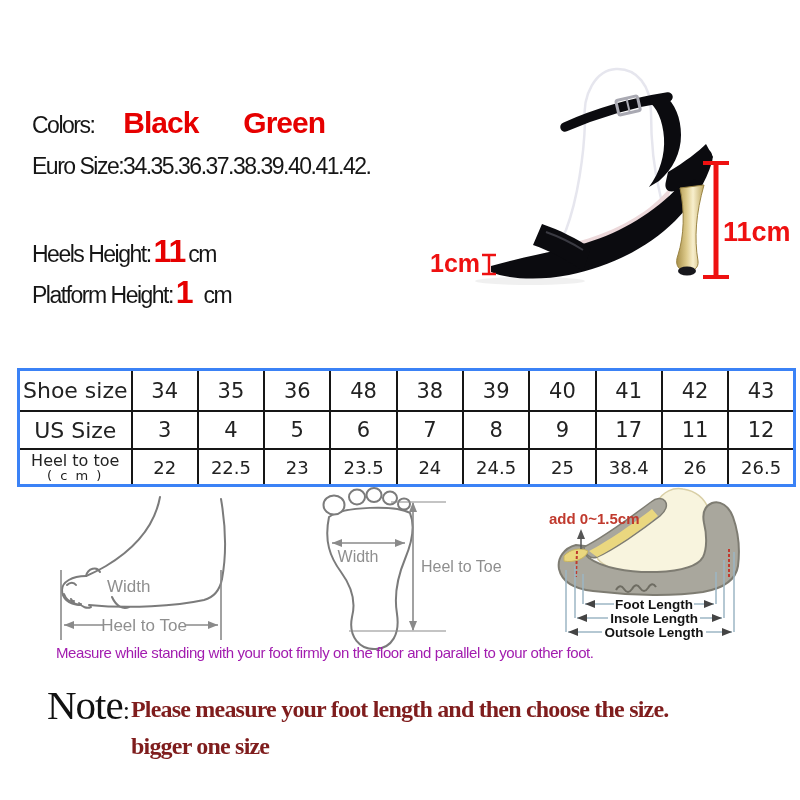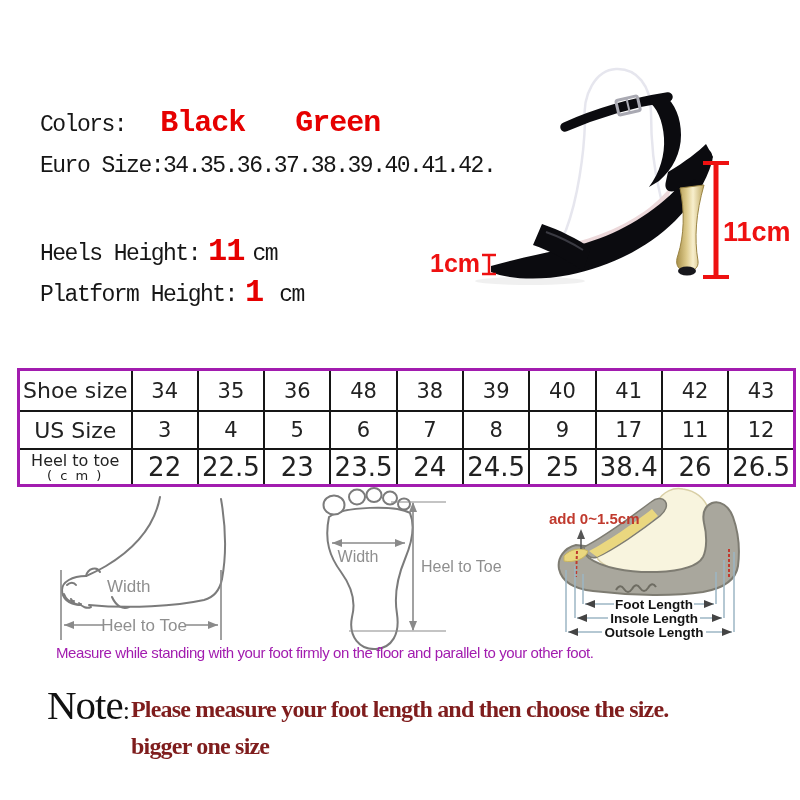--- a/index.html
+++ b/index.html
@@ -1,39 +1,39 @@
 <!DOCTYPE html>
 <html><head>
 <meta charset="utf-8">
 <style>
   html,body{margin:0;padding:0;background:#fff;}
   .stage{position:relative;width:800px;height:800px;background:#ffffff;overflow:hidden;
          font-family:"DejaVu Sans Mono",monospace;}
   .abs{position:absolute;}
 
   
-  .spec-line{position:absolute;left:40px;white-space:nowrap;color:#161616;
-             font-family:Liberation Mono, monospace;letter-spacing:-1.5px;}
+  .spec-line{position:absolute;left:32px;white-space:nowrap;color:#161616;
+             font-family:Liberation Sans, sans-serif;letter-spacing:-1.5px;}
   .spec-label{font-size:23px;}
   .red{color:#e60000;}
   .colors-val{font-size:30px;letter-spacing:-1px;font-weight:bold;}
   .euro-val{font-size:23px;}
   .hh-val{font-size:32px;font-weight:bold;letter-spacing:-1px;}
   .unit{font-size:23px;}
 
   
   table.size{position:absolute;left:17px;top:368px;width:779px;border-collapse:collapse;
-             table-layout:fixed;border:3px solid #a21caf;
+             table-layout:fixed;border:3px solid #3b82f6;
              font-family:"DejaVu Sans",sans-serif;color:#222;}
   table.size td{border:2px solid #161616;text-align:center;vertical-align:middle;
                 padding:0;font-size:21px;}
   table.size td.rowlab{font-size:22px;}
   td.rowlab .l1{display:block;font-size:16px;line-height:17px;}
   td.rowlab .l2{display:block;font-size:13px;line-height:14px;letter-spacing:2px;}
-  tr.r1 td{height:39px;} tr.r2 td{height:36px;} tr.r3 td{height:34px;font-size:26px;}
+  tr.r1 td{height:39px;} tr.r2 td{height:36px;} tr.r3 td{height:34px;font-size:18px;}
 
   
   .caption{position:absolute;left:56px;top:644px;font-family:"Liberation Sans",sans-serif;
            font-size:15px;letter-spacing:-0.4px;color:#a21caf;}
   .note-title{position:absolute;left:47px;top:681px;font-family:"Liberation Serif",serif;
               font-size:41px;color:#111;letter-spacing:-1px;}
   .note-lines{position:absolute;left:131px;top:691px;width:630px;
               font-family:"Liberation Serif",serif;font-weight:700;font-size:24px;
               letter-spacing:-0.8px;color:#7f1d1d;}
   .note-lines div{line-height:36.5px;white-space:nowrap;}

